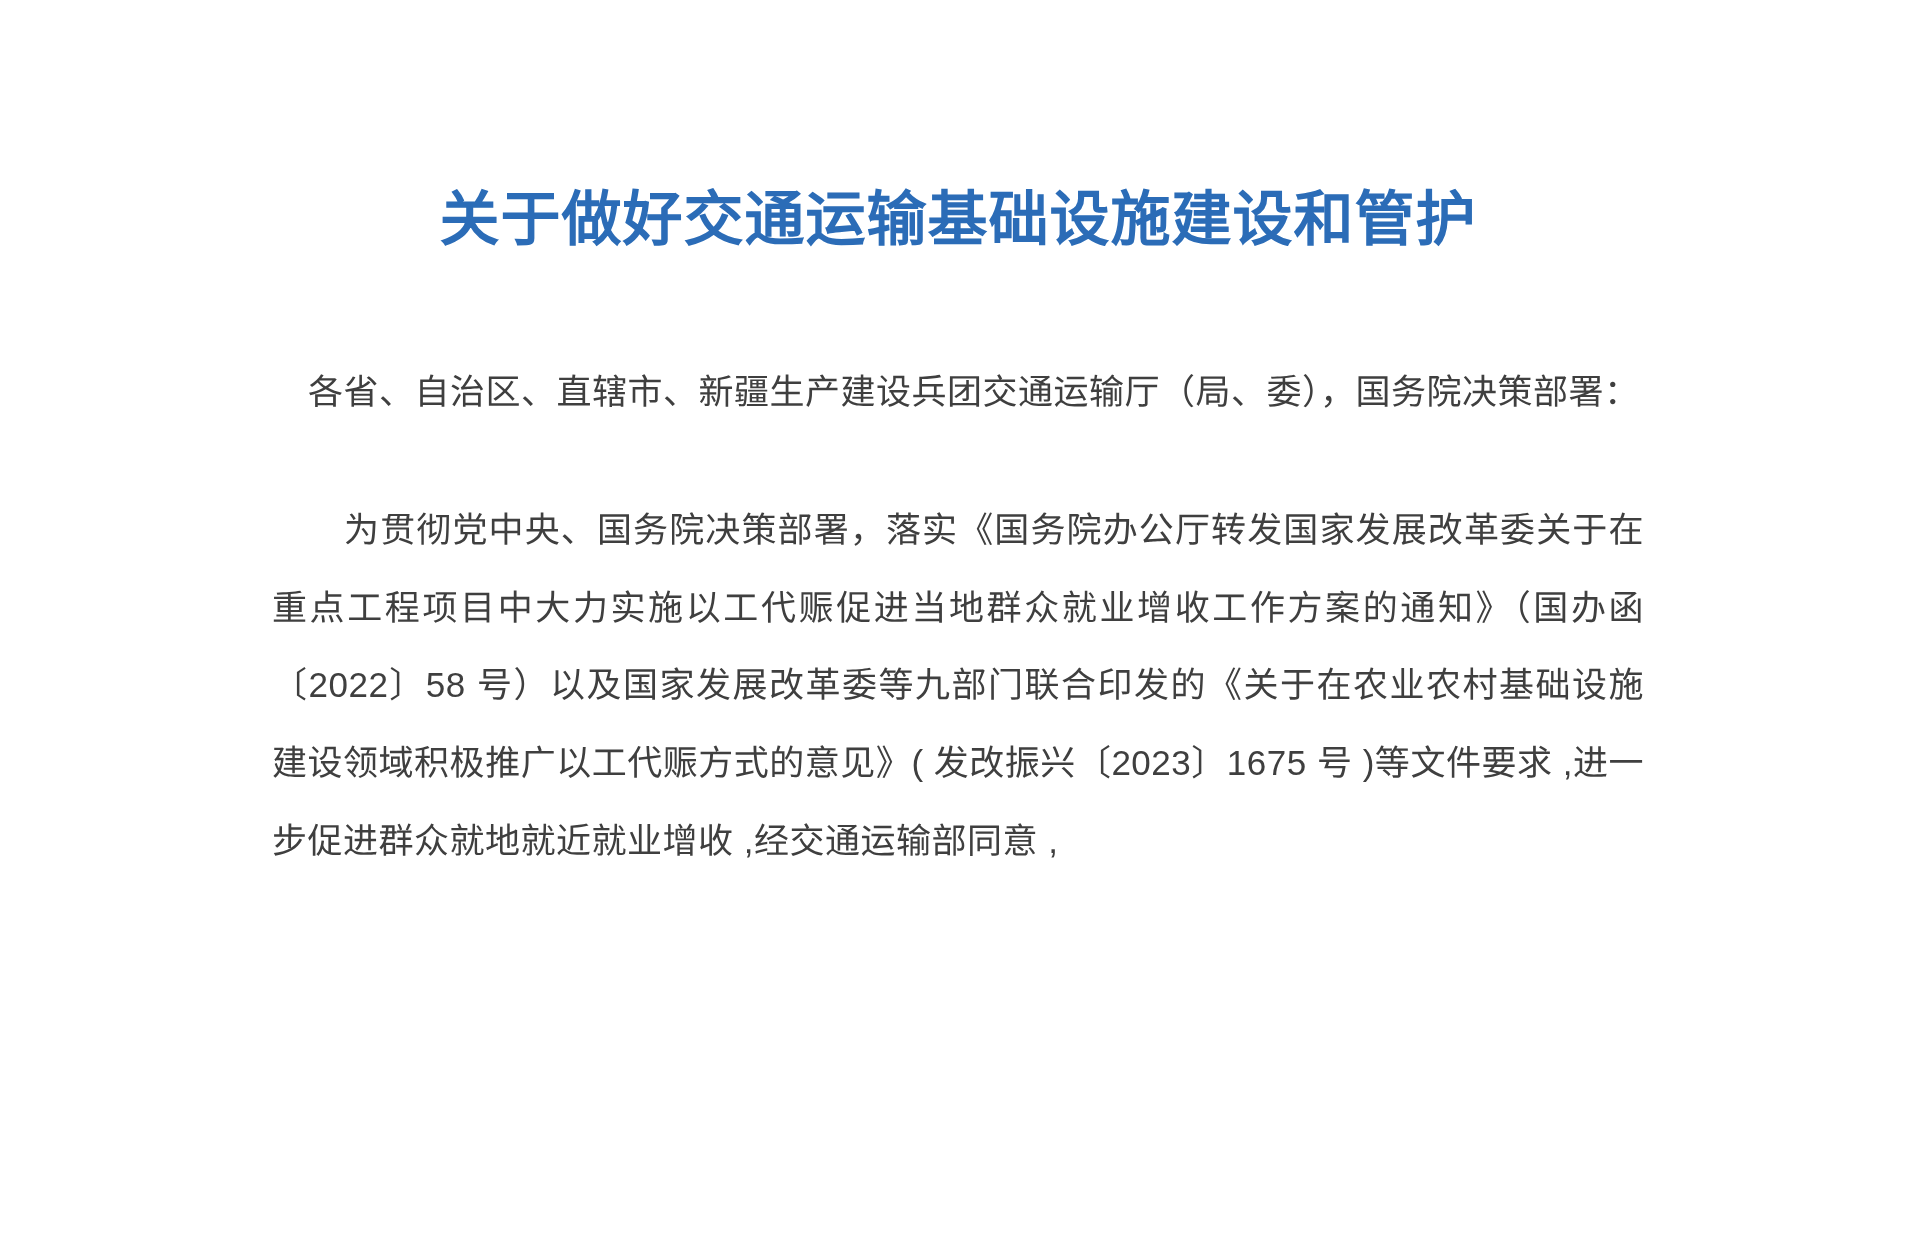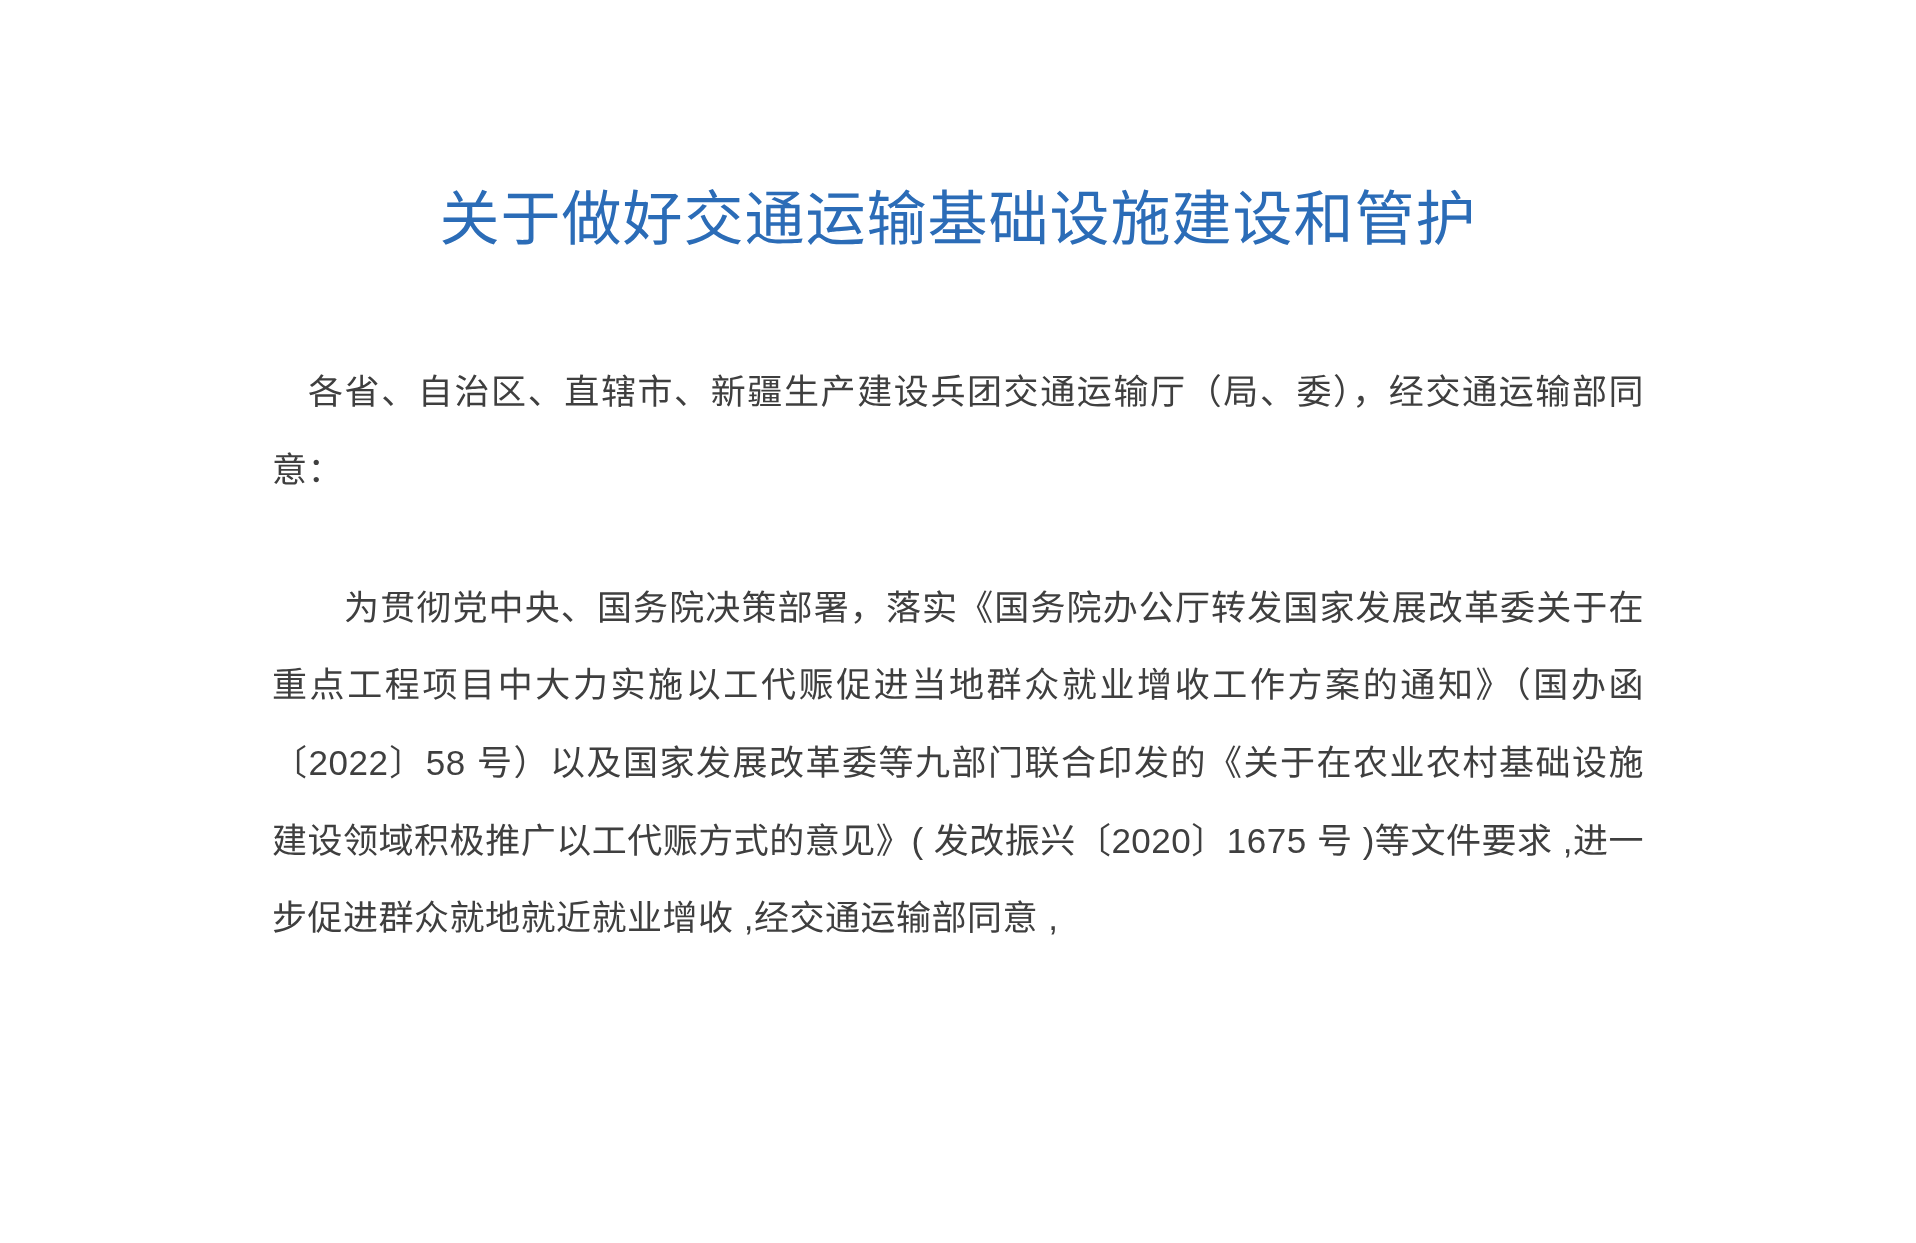--- a/index.html
+++ b/index.html
@@ -26,21 +26,21 @@
     position: absolute;
     left: 272px;
     top: 0;
     width: 1372px;
   }
   .doc-title {
     margin: 0;
     padding-top: 168px;
     text-align: center;
     font-size: 60px;
-    font-weight: normal;
+    font-weight: bold;
     line-height: 1.72;
     letter-spacing: 1px;
     color: #2b6cb7;
     font-family: "Liberation Sans", "DejaVu Sans", sans-serif;
   }
   .doc-title .title-line {
     display: block;
   }
   .body-block {
     margin-top: 82px;
@@ -66,18 +66,18 @@
 <body>
 
 <div class="page">
   <div class="content">
 
     <h1 class="doc-title">
       <span class="title-line">关于做好交通运输基础设施建设和管护</span>
     </h1>
 
     <div class="body-block">
-      <p class="para salutation">各省、自治区、直辖市、新疆生产建设兵团交通运输厅（局、委），经交通运输部同意：</p>
-      <p class="para indent">为贯彻党中央、国务院决策部署，落实《国务院办公厅转发国家发展改革委关于在重点工程项目中大力实施以工代赈促进当地群众就业增收工作方案的通知》（国办函〔2022〕58 号）以及国家发展改革委等九部门联合印发的《关于在农业农村基础设施建设领域积极推广以工代赈方式的意见》( 发改振兴〔2020〕1675 号 )等文件要求 ,进一步促进群众就地就近就业增收 ,经交通运输部同意 ,</p>
+      <p class="para salutation">各省、自治区、直辖市、新疆生产建设兵团交通运输厅（局、委），国务院决策部署：</p>
+      <p class="para indent">为贯彻党中央、国务院决策部署，落实《国务院办公厅转发国家发展改革委关于在重点工程项目中大力实施以工代赈促进当地群众就业增收工作方案的通知》（国办函〔2022〕58 号）以及国家发展改革委等九部门联合印发的《关于在农业农村基础设施建设领域积极推广以工代赈方式的意见》( 发改振兴〔2023〕1675 号 )等文件要求 ,进一步促进群众就地就近就业增收 ,经交通运输部同意 ,</p>
     </div>
 
   </div>
 </div>
 
 </body></html>

